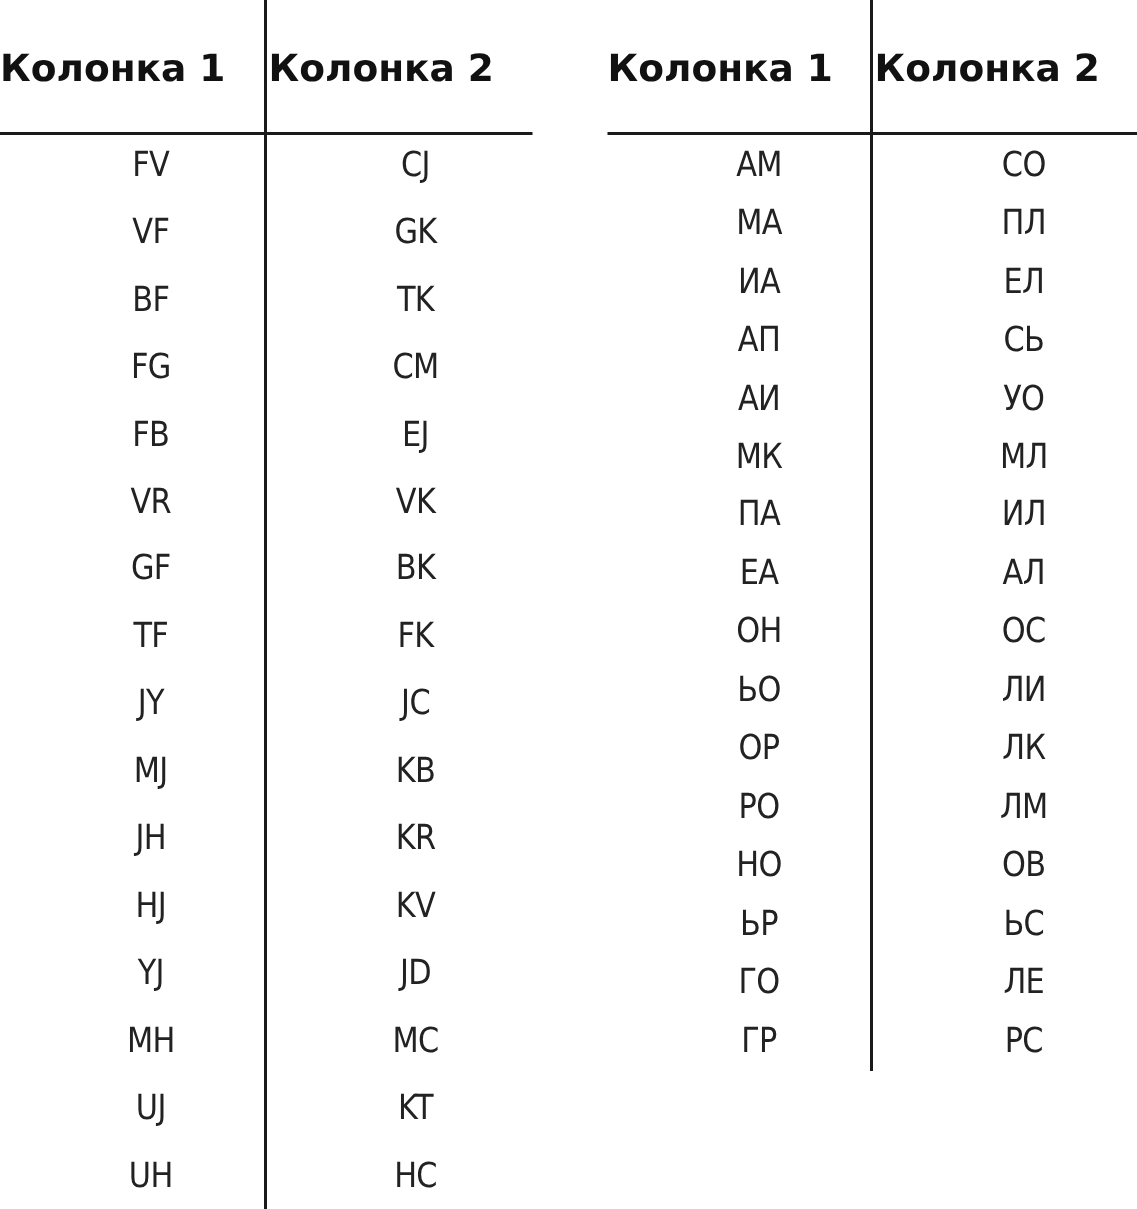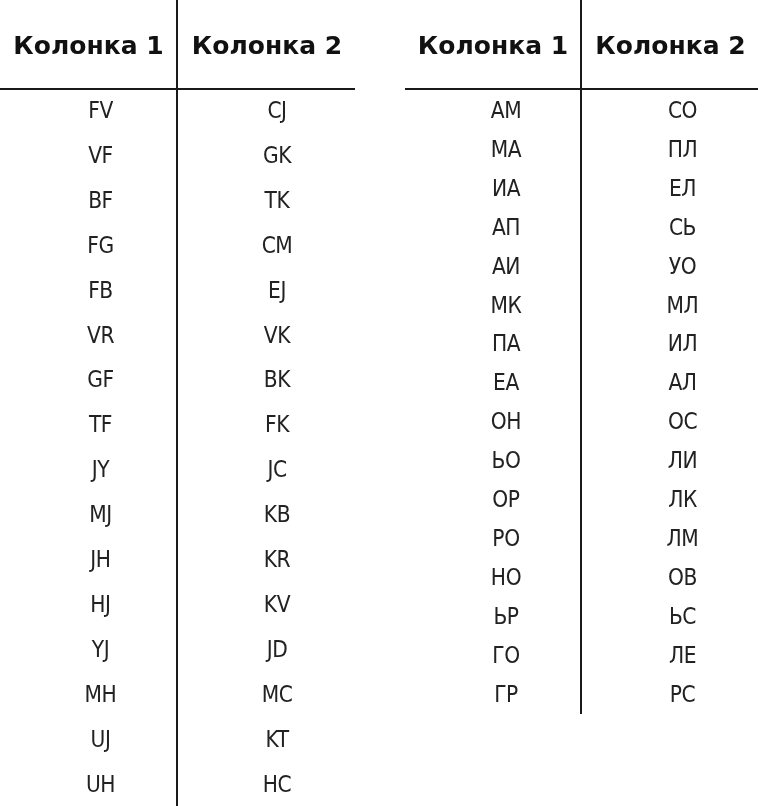--- a/index.html
+++ b/index.html
@@ -1,20 +1,20 @@
 <!DOCTYPE html>
 <html><head>
 <meta charset="utf-8">
 <style>
   html, body { margin:0; padding:0; background:#ffffff; }
   body { width:758px; height:806px; position:relative; overflow:hidden; font-family:"DejaVu Sans", sans-serif; color:#1a1a1a; }
   .tbl { position:absolute; top:0; }
   .vline { position:absolute; width:2px; background:#1a1a1a; }
   .hline { position:absolute; height:2px; background:#1a1a1a; }
-  .hdr { position:absolute; top:28px; font-weight:bold; font-size:25px; text-align:center; line-height:36px; color:#111; }
+  .hdr { position:absolute; top:28px; font-weight:bold; font-size:25px; text-align:left; line-height:36px; color:#111; }
   .cell { position:absolute; text-align:center; font-size:23px; font-weight:normal; line-height:30px; letter-spacing:-0.5px; transform:scaleX(0.88); color:#222; }
 </style>
 </head>
 <body>
 
 <div id="left" class="tbl">
   <div class="hdr" style="left:0;width:177px;">Колонка 1</div>
   <div class="hdr" style="left:179px;width:176px;">Колонка 2</div>
   <div class="vline" style="left:176px;top:0;height:806px;"></div>
   <div class="hline" style="left:0;top:88px;width:355px;"></div>

